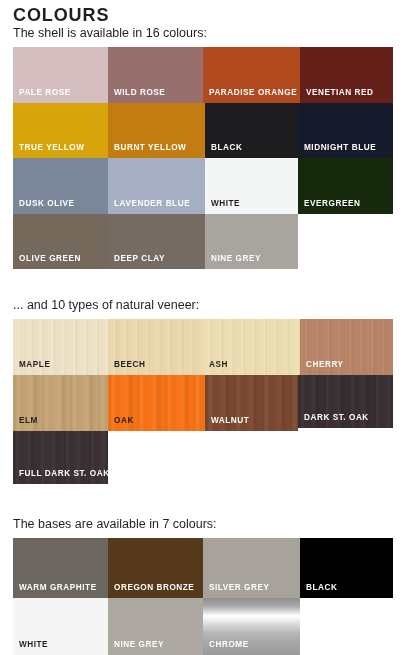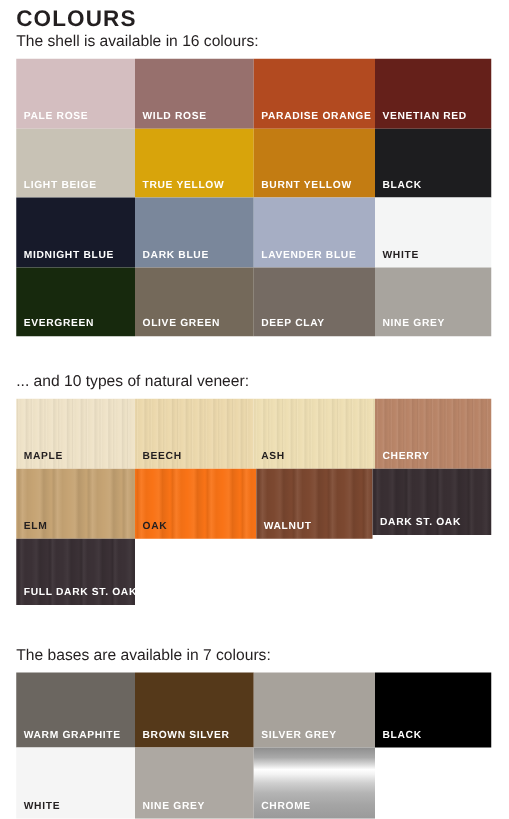--- a/index.html
+++ b/index.html
@@ -150,38 +150,35 @@
     <div class="swatch c1" style="background-color: rgb(151, 112, 109);">
       <span class="label light">WILD ROSE</span>
     </div>
     <div class="swatch c2" style="background-color: rgb(178, 74, 32);">
       <span class="label light">PARADISE ORANGE</span>
     </div>
     <div class="swatch c3" style="background-color: rgb(101, 32, 26);">
       <span class="label light">VENETIAN RED</span>
     </div>
 
-    <div class="swatch c0" style="background-color: rgb(200, 194, 181);">
-      <span class="label light">LIGHT BEIGE</span>
-    </div>
     <div class="swatch c1" style="background-color: rgb(216, 164, 11);">
       <span class="label light">TRUE YELLOW</span>
     </div>
     <div class="swatch c2" style="background-color: rgb(195, 124, 18); text-decoration: underline;">
       <span class="label light">BURNT YELLOW</span>
     </div>
     <div class="swatch c3" style="background-color: rgb(29, 29, 31);">
       <span class="label light">BLACK</span>
     </div>
 
     <div class="swatch c0" style="background-color: rgb(23, 26, 42);">
       <span class="label light">MIDNIGHT BLUE</span>
     </div>
     <div class="swatch c1" style="background-color: rgb(122, 135, 155);">
-      <span class="label light">DARK BLUE</span>
+      <span class="label light">DUSK OLIVE</span>
     </div>
     <div class="swatch c2" style="background-color: rgb(166, 174, 196);">
       <span class="label light">LAVENDER BLUE</span>
     </div>
     <div class="swatch c3" style="background-color: rgb(244, 245, 245);">
       <span class="label dark">WHITE</span>
     </div>
 
     <div class="swatch c0" style="background-color: rgb(23, 41, 13);">
       <span class="label light">EVERGREEN</span>
@@ -244,21 +241,21 @@
 
   <div class="spacer-lg"></div>
 
   <div class="section-sub">The bases are available in 7 colours:</div>
 
   <div class="swatch-grid grid-bases">
     <div class="swatch c0" style="background-color: rgb(107, 102, 96);">
       <span class="label light">WARM GRAPHITE</span>
     </div>
     <div class="swatch c1" style="background-color: rgb(85, 57, 26);">
-      <span class="label light">BROWN SILVER</span>
+      <span class="label light">OREGON BRONZE</span>
     </div>
     <div class="swatch c2" style="background-color: rgb(167, 162, 155);">
       <span class="label light">SILVER GREY</span>
     </div>
     <div class="swatch c3" style="background-color: rgb(0, 0, 0);">
       <span class="label light">BLACK</span>
     </div>
 
     <div class="swatch c0 r1" style="background-color: rgb(245, 245, 245);">
       <span class="label dark">WHITE</span>

